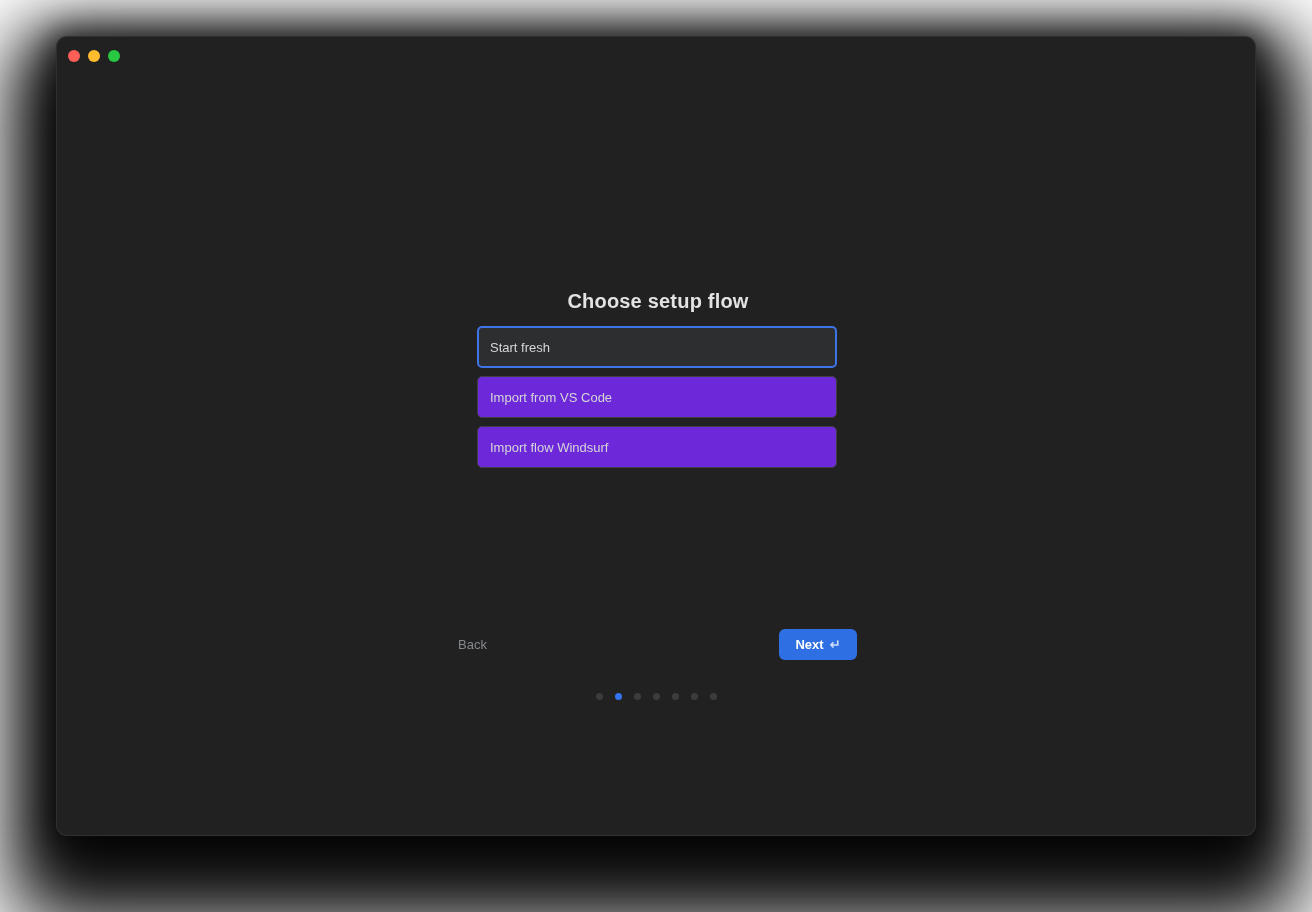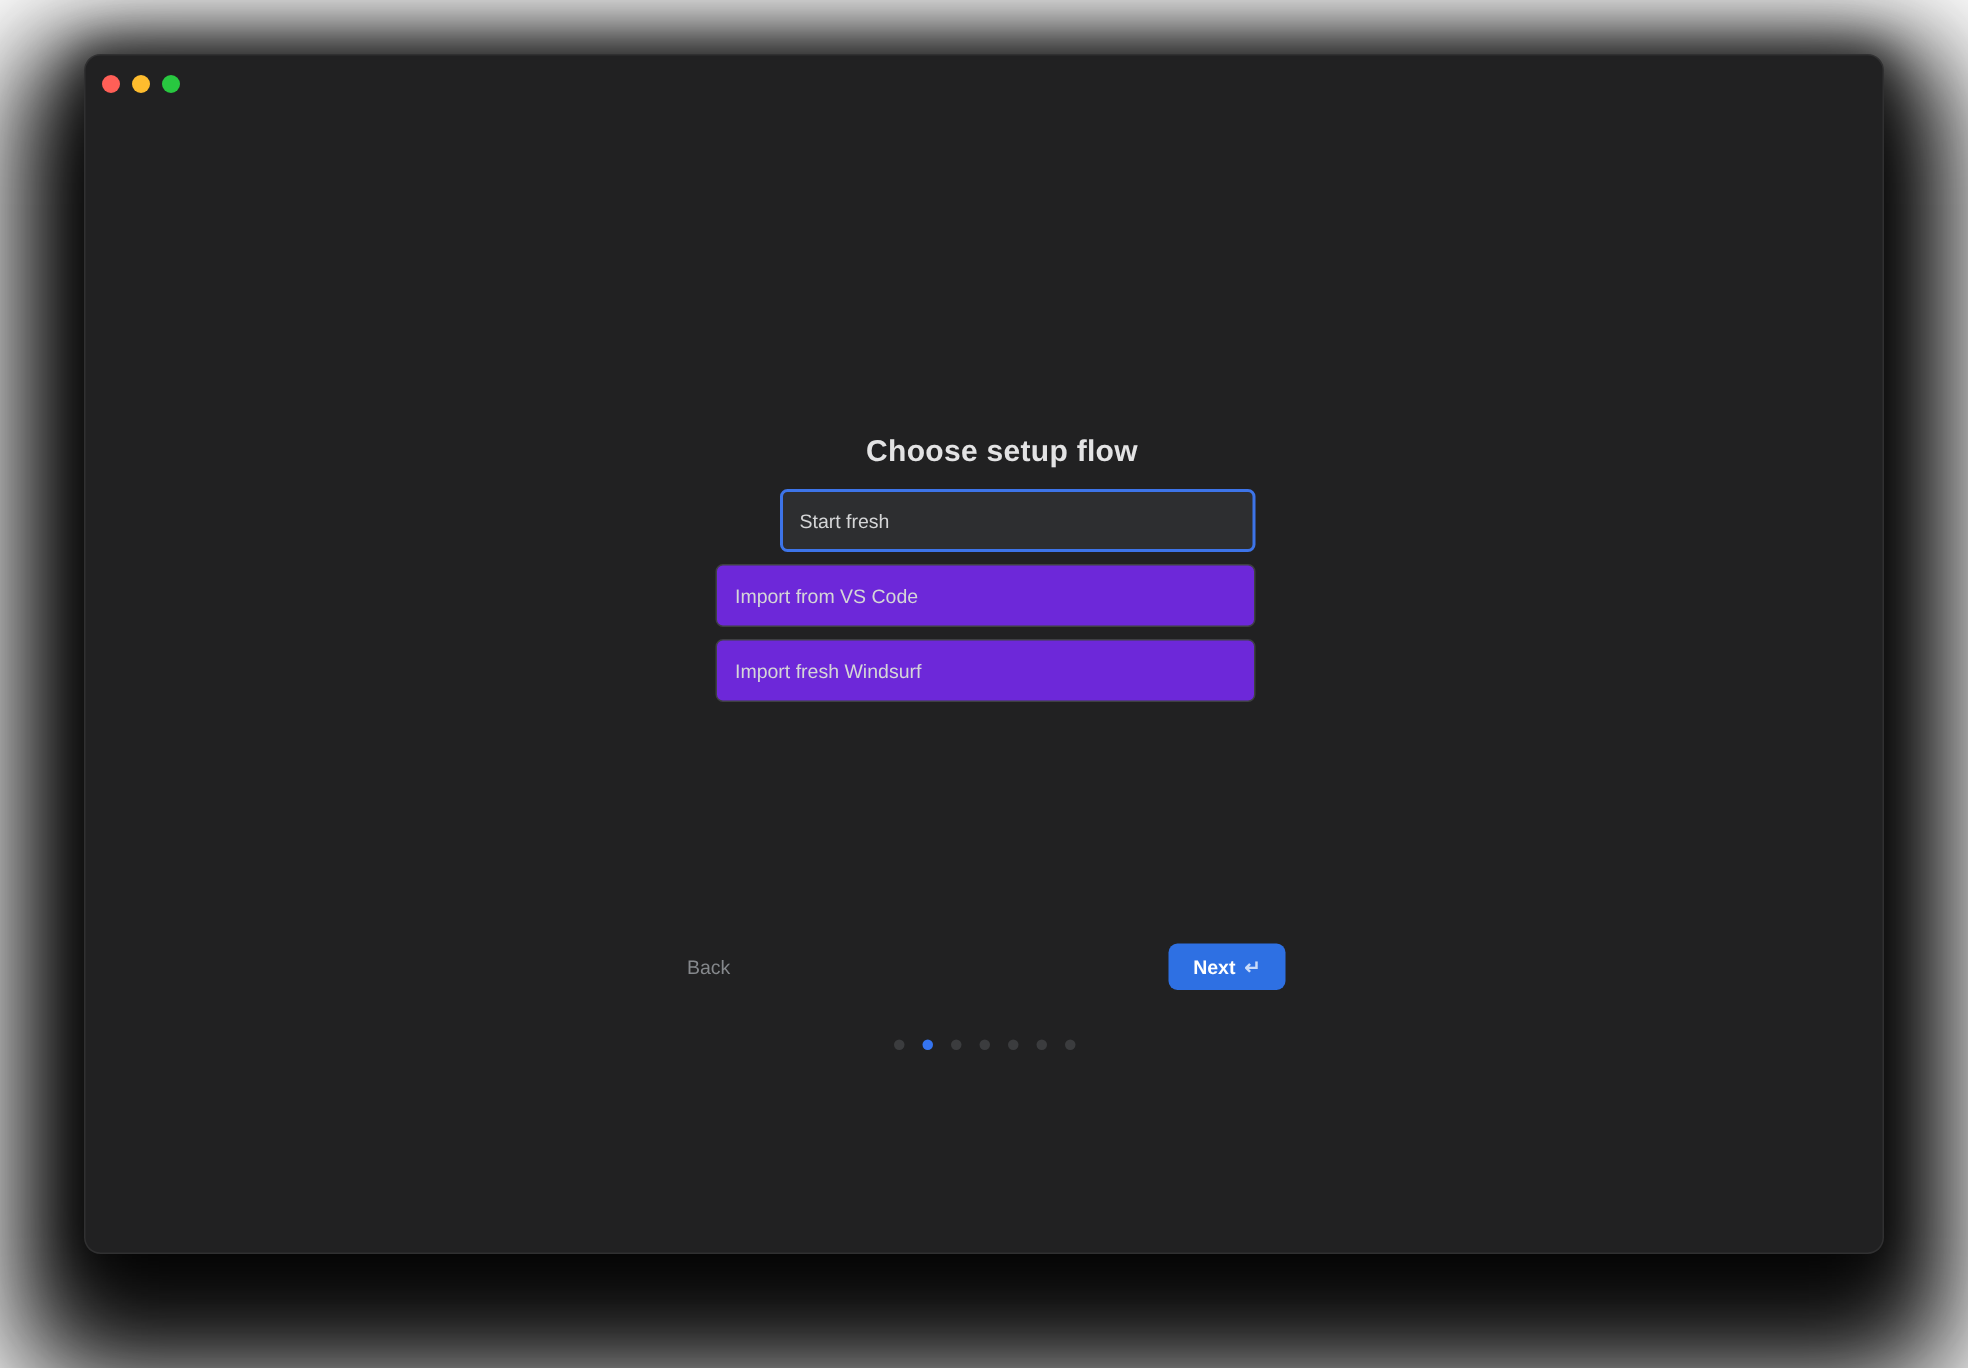--- a/index.html
+++ b/index.html
@@ -40,21 +40,21 @@
     display: inline-block;
     cursor: default;
   }
   .tl-close   { background: #ff5f57; }
   .tl-min     { background: #febc2e; }
   .tl-zoom    { background: #28c840; }
 
   .page-title {
     position: absolute;
     top: 253px;
-    left: 12px;
+    left: 2px;
     width: 100%;
     text-align: center;
     font-size: 20px;
     font-weight: 700;
     color: #e3e3e4;
     letter-spacing: 0.2px;
   }
   .page-subtitle {
     position: absolute;
     top: 289px;
@@ -83,21 +83,20 @@
     align-items: center;
     padding: 0 12px;
     font-size: 13px;
     color: #d5d6d7;
     cursor: pointer;
   }
   .option.selected {
     background: #2d2e30;
     border: 2px solid #3d74e8;
     padding: 16px 11px;
-    margin-left: 43px;
   }
 
   .footer {
     position: absolute;
     left: 400px;
     top: 592px;
     width: 400px;
     height: 31px;
     display: flex;
     align-items: center;
@@ -169,21 +168,21 @@
     <div class="page-subtitle">Start fresh or import settings from another IDE</div>
 
     <div class="options">
       <div class="option selected">
         <span>Start fresh</span>
       </div>
       <div class="option">
         <span>Import from VS Code</span>
       </div>
       <div class="option">
-        <span>Import fresh Windsurf</span>
+        <span>Import flow Windsurf</span>
       </div>
     </div>
 
     <div class="footer">
       <button class="back-button">Back</button>
       <button class="next-button">
         <span>Next</span>
         <span class="key-hint">↵</span>
       </button>
     </div>

